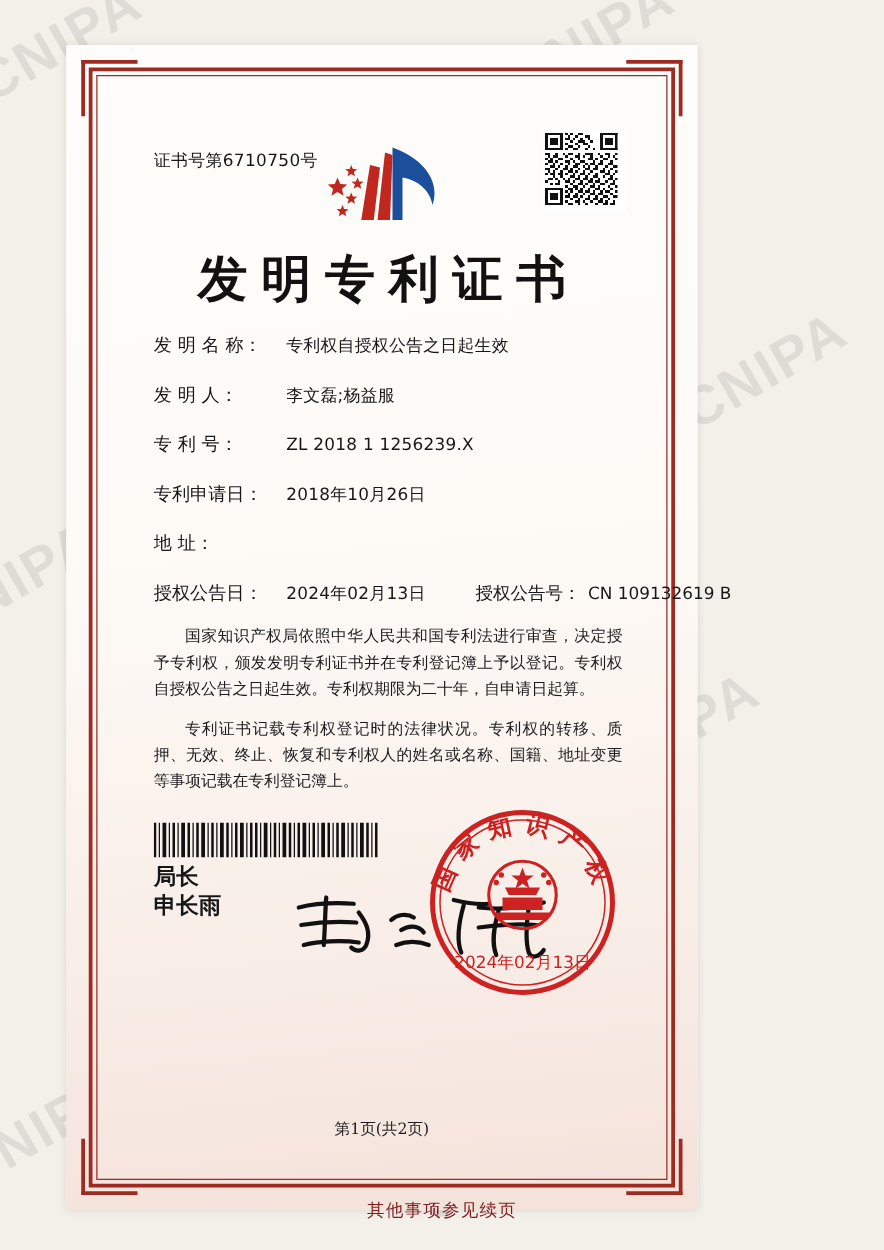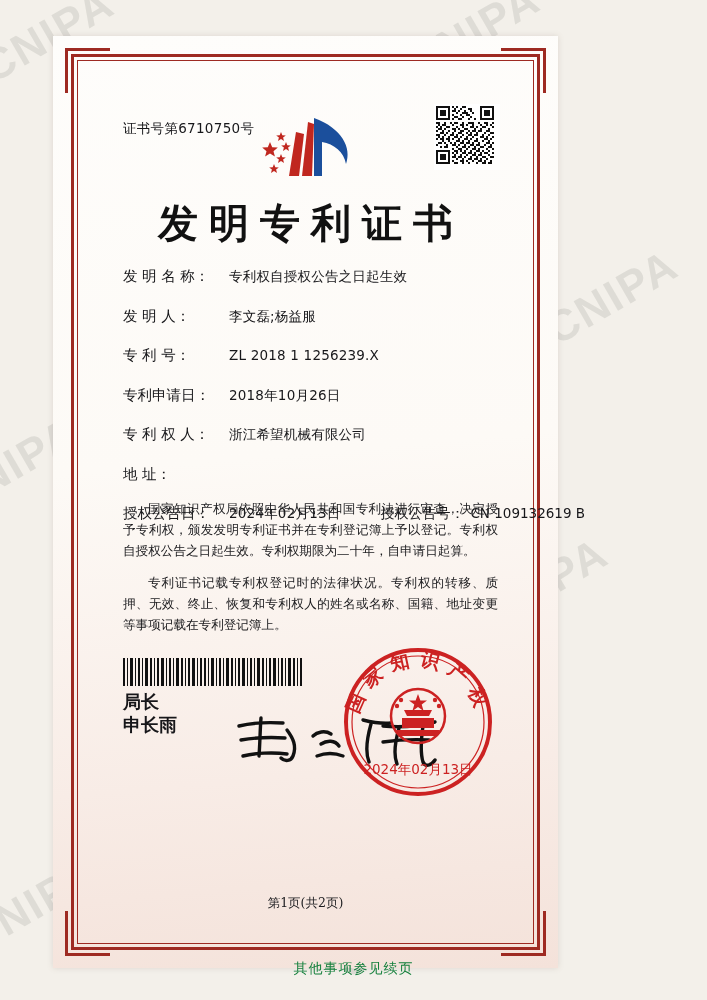--- a/index.html
+++ b/index.html
@@ -219,21 +219,21 @@
     color: #1b1b1e;
     font-family: "DejaVu Serif", "Liberation Serif", serif;
   }
   .footnote {
     position: absolute;
     left: 0; right: 0;
     bottom: 22px;
     text-align: center;
     font-size: 14px;
     letter-spacing: 1px;
-    color: #15803d;
+    color: #7f1d1d;
     font-family: "DejaVu Serif", "Liberation Serif", serif;
   }
 </style>
 </head>
 <body>
 
 <div class="wm w1">CNIPA</div>
 <div class="wm w2">CNIPA</div>
 <div class="wm w9">CNIPA</div>
 <div class="wm w3">CNIPA</div>
@@ -500,24 +500,20 @@
       </div>
       <div class="row">
         <span class="lbl">专 利 号：</span>
         <span class="val">ZL 2018 1 1256239.X</span>
       </div>
       <div class="row">
         <span class="lbl">专利申请日：</span>
         <span class="val">2018年10月26日</span>
       </div>
       <div class="row">
-        <span class="lbl">专 利 权 人：</span>
-        <span class="val">浙江希望机械有限公司</span>
-      </div>
-      <div class="row">
         <span class="lbl">地 址：</span>
       </div>
       <div class="row two">
         <span class="lbl">授权公告日：</span>
         <span class="val">2024年02月13日</span>
         <span class="secondlbl">授权公告号：</span>
         <span class="secondval">CN 109132619 B</span>
       </div>
     </div>
 

